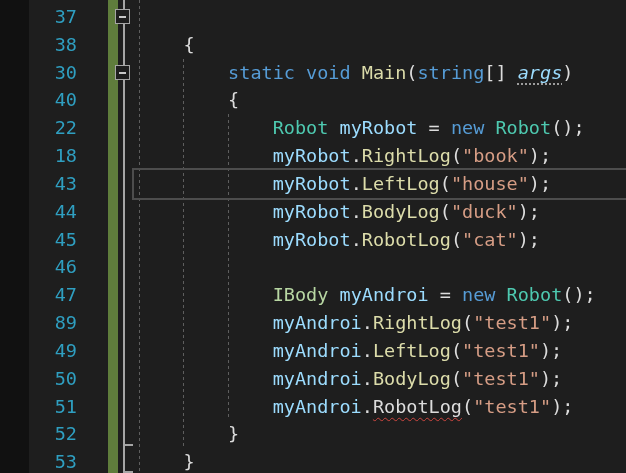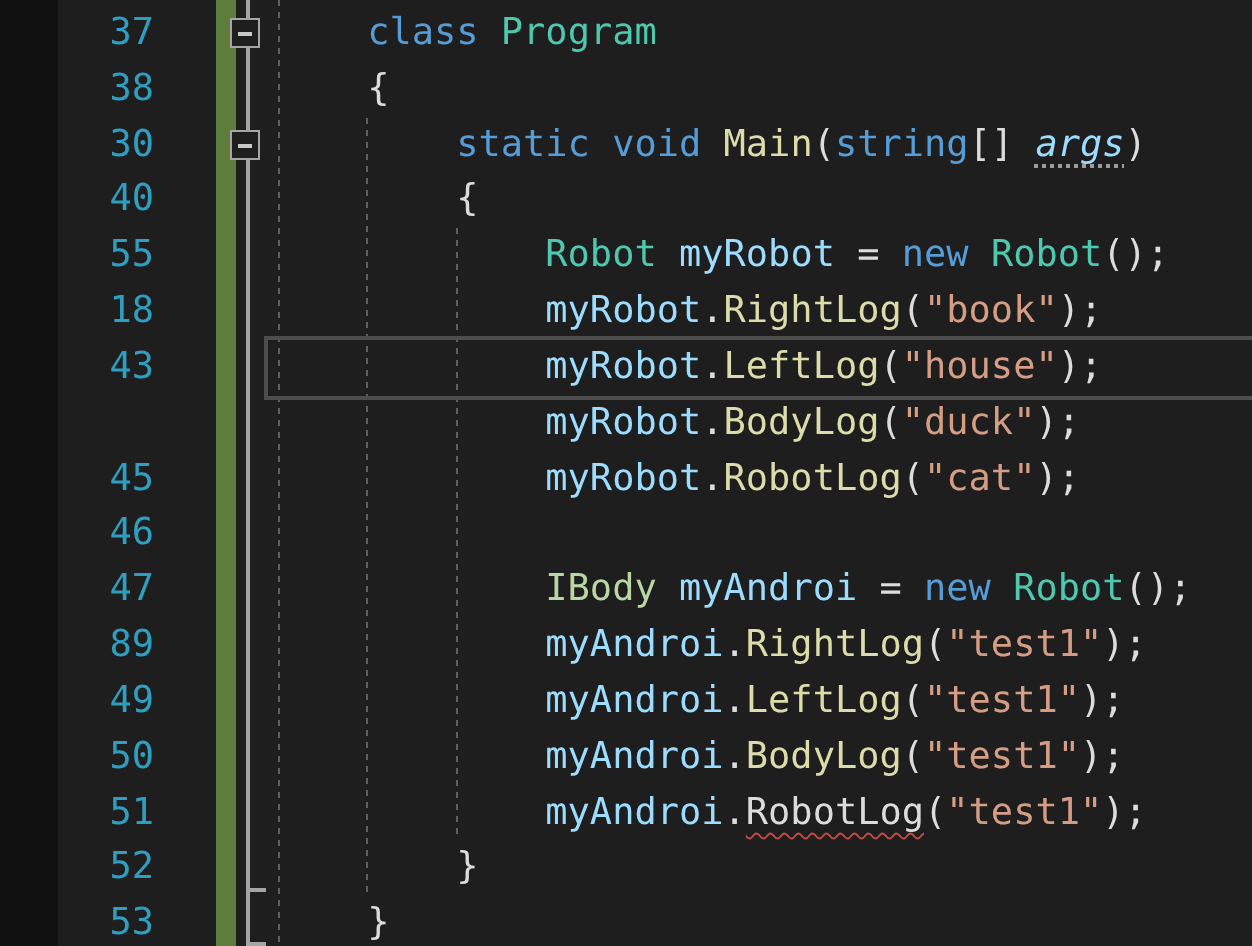--- a/index.html
+++ b/index.html
@@ -83,47 +83,47 @@
 
   <div class="guide" style="left:110px;top:0;height:473px;"></div>
   <div class="guide" style="left:154px;top:59px;height:389px;"></div>
   <div class="guide" style="left:199px;top:114px;height:306px;"></div>
 
   <div class="current-line-box"></div>
 
   <div id="rows">
       <div class="row" style="top: 3px;">
         <span class="ln">37</span>
-        <span class="code"><span class="tk-ws">    </span><span class="tk-kw">class</span><span class="tk-ws"> </span><span class="tk-type">Program</span></span>
       </div>
       <div class="row" style="top: 30.824px;">
         <span class="ln">38</span>
         <span class="code"><span class="tk-ws">    </span><span class="tk-punct">{</span></span>
       </div>
       <div class="row" style="top: 58.648px;">
         <span class="ln">30</span>
         <span class="code"><span class="tk-ws">        </span><span class="tk-kw">static</span><span class="tk-ws"> </span><span class="tk-kw">void</span><span class="tk-ws"> </span><span class="tk-method">Main</span><span class="tk-punct">(</span><span class="tk-kw">string</span><span class="tk-punct">[]</span><span class="tk-ws"> </span><span class="tk-param">args</span><span class="tk-punct">)</span></span>
       </div>
       <div class="row" style="top: 86.472px;">
         <span class="ln">40</span>
         <span class="code"><span class="tk-ws">        </span><span class="tk-punct">{</span></span>
       </div>
       <div class="row" style="top: 114.296px;">
-        <span class="ln">55</span>
+        <span class="ln">22</span>
         <span class="code"><span class="tk-ws">            </span><span class="tk-type">Robot</span><span class="tk-ws"> </span><span class="tk-local">myRobot</span><span class="tk-ws"> </span><span class="tk-punct">=</span><span class="tk-ws"> </span><span class="tk-kw">new</span><span class="tk-ws"> </span><span class="tk-type">Robot</span><span class="tk-punct">();</span></span>
       </div>
       <div class="row" style="top: 142.12px;">
         <span class="ln">18</span>
         <span class="code"><span class="tk-ws">            </span><span class="tk-local">myRobot</span><span class="tk-punct">.</span><span class="tk-method">RightLog</span><span class="tk-punct">(</span><span class="tk-str">"book"</span><span class="tk-punct">);</span></span>
       </div>
       <div class="row" style="top: 169.944px;">
         <span class="ln">43</span>
         <span class="code"><span class="tk-ws">            </span><span class="tk-local">myRobot</span><span class="tk-punct">.</span><span class="tk-method">LeftLog</span><span class="tk-punct">(</span><span class="tk-str">"house"</span><span class="tk-punct">);</span></span>
       </div>
       <div class="row" style="top: 197.768px;">
+        <span class="ln">44</span>
         <span class="code"><span class="tk-ws">            </span><span class="tk-local">myRobot</span><span class="tk-punct">.</span><span class="tk-method">BodyLog</span><span class="tk-punct">(</span><span class="tk-str">"duck"</span><span class="tk-punct">);</span></span>
       </div>
       <div class="row" style="top: 225.592px;">
         <span class="ln">45</span>
         <span class="code"><span class="tk-ws">            </span><span class="tk-local">myRobot</span><span class="tk-punct">.</span><span class="tk-method">RobotLog</span><span class="tk-punct">(</span><span class="tk-str">"cat"</span><span class="tk-punct">);</span></span>
       </div>
       <div class="row" style="top: 253.416px;">
         <span class="ln">46</span>
         <span class="code"></span>
       </div>

